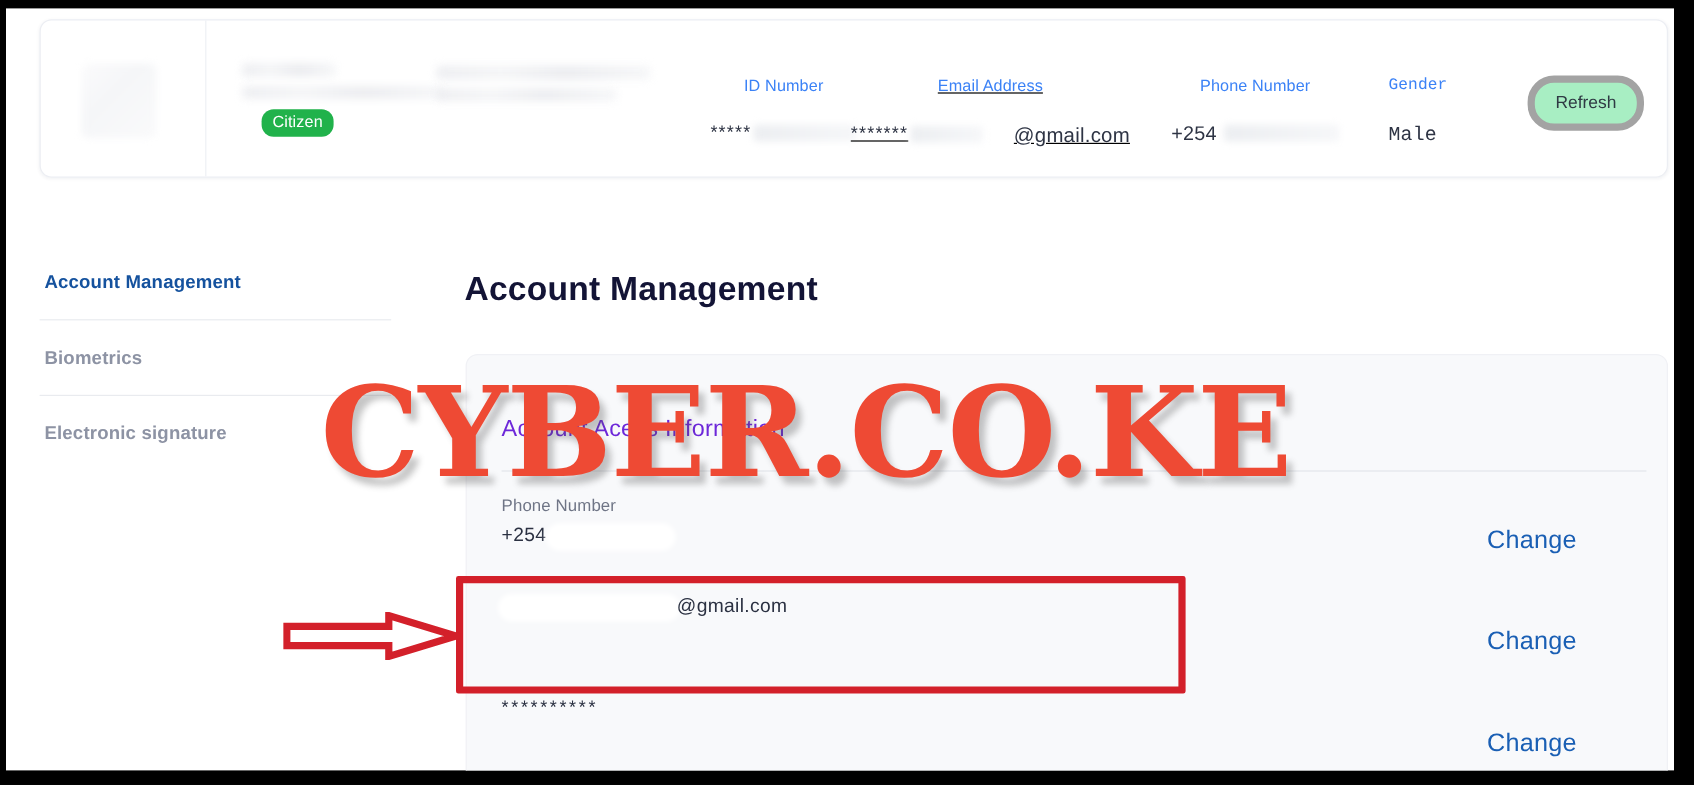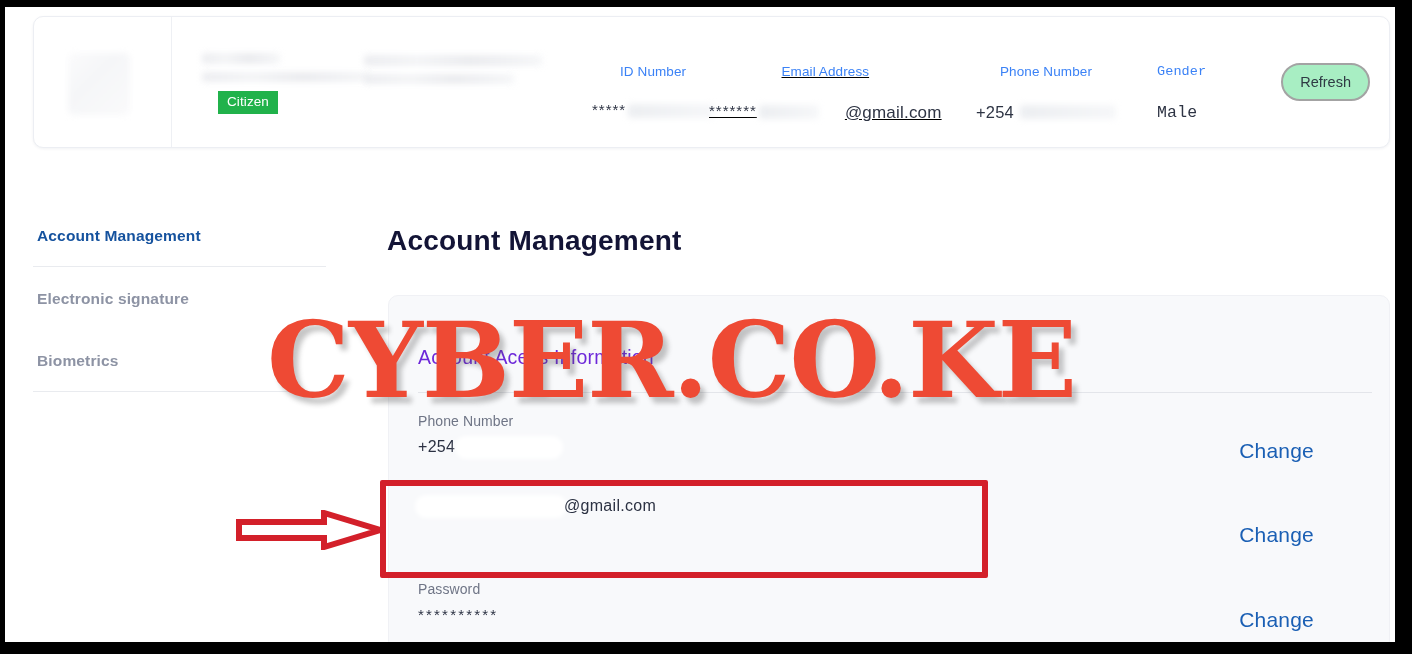--- a/index.html
+++ b/index.html
@@ -71,21 +71,21 @@
     position: absolute; left: 330px; top: 38px;
   }
 
   .citizen-badge {
     position: absolute;
     left: 184px; top: 74px;
     background: #21b24b;
     color: #ffffff;
     font-size: 13.5px;
     padding: 3px 9px 4px;
-    border-radius: 0;
+    border-radius: 10px;
     line-height: 1.15;
     letter-spacing: .1px;
   }
 
   .field { position: absolute; top: 47px; }
   .field .f-label {
     font-size: 13.5px;
     color: #3b82f6;
     letter-spacing: .1px;
     margin-bottom: 24px;
@@ -116,21 +116,21 @@
   #field-phone { left: 942px; }
   #field-gender{ left: 1123px; font-family: Liberation Mono, monospace; }
 
   .email-tail { margin-left: 26px; font-size: 17px; color: #2e3444; }
 
   .refresh-btn {
     position: absolute;
     right: 19px; top: 46px;
     background: #a8eec3;
     color: #2f3a44;
-    border: 2px solid #a3a3a3;
+    border: 6px solid #a3a3a3;
     border-radius: 22px;
     font-size: 14.5px;
     padding: 9px 17px;
     font-family: "Liberation Sans", sans-serif;
     cursor: pointer;
   }
 
   
   .sidenav { position: absolute; left: 28px; top: 215px; width: 293px; }
   .nav-item {
@@ -316,25 +316,25 @@
         <div class="f-value">Male</div>
       </div>
 
       <button class="refresh-btn">Refresh</button>
     </div>
 
     <div class="sidenav">
       <div class="nav-item active">
         <span>Account Management</span>
       </div>
+      <div class="nav-item">
+        <span>Biometrics</span>
+      </div>
       <div class="nav-item nb">
         <span>Electronic signature</span>
-      </div>
-      <div class="nav-item">
-        <span>Biometrics</span>
       </div>
     </div>
 
     <div class="main-title">Account Management</div>
 
     <div class="content-card">
 
       <div class="section-title">Account Acess Information</div>
       <div class="section-rule"></div>
 
@@ -349,21 +349,20 @@
 
       <div class="row" id="row-email">
         <div class="r-value">
           <span class="redact" id="email-redact"></span>
           <span>@gmail.com</span>
         </div>
         <div class="change-link">Change</div>
       </div>
 
       <div class="row" id="row-password">
-        <div class="r-label">Password</div>
         <div class="r-value">
           <span class="stars">**********</span>
         </div>
         <div class="change-link">Change</div>
       </div>
     </div>
 
     <div class="watermark">CYBER.CO.KE</div>
 
     <div class="highlight-box"></div>

